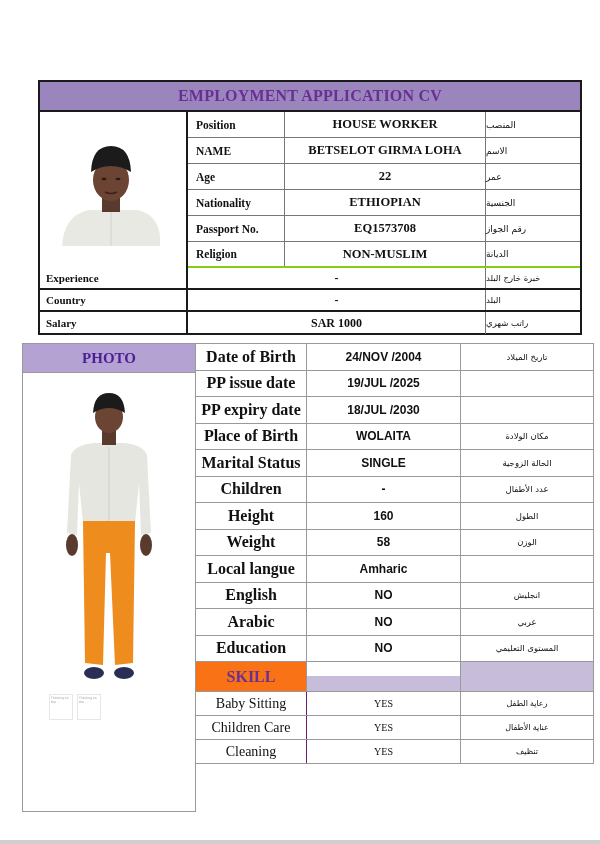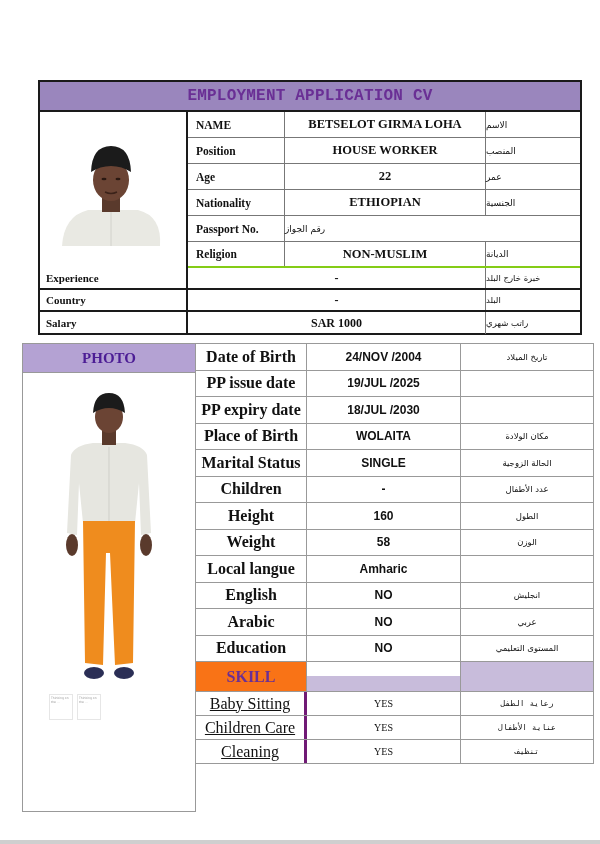--- a/index.html
+++ b/index.html
@@ -8,21 +8,21 @@
 
     
     .top-wrap {
       position: absolute; left: 38px; top: 80px; width: 544px; height: 255px;
       border: 2px solid #1a1a1a; background: #fff;
     }
     .top-title {
       position: absolute; left: 0; top: 0; width: 540px; height: 30px;
       background: #9a86bd; border-bottom: 2px solid #1a1a1a;
       display: flex; align-items: center; justify-content: center;
-      font-weight: bold; font-size: 16px; color: #6a2f95; letter-spacing: 0.2px; font-family: Liberation Mono, monospace;
+      font-weight: bold; font-size: 16px; color: #6a2f95; letter-spacing: 0.2px;
     }
     .top-photo {
       position: absolute; left: 0; top: 30px; width: 148px; height: 156px;
       border-right: 2px solid #1a1a1a; background: #fff;
     }
     .top-grid {
       position: absolute; left: 148px; top: 30px; width: 392px;
     }
     .trow { display: flex; height: 26px; border-bottom: 1px solid #777; }
     .trow .c-lbl { width: 97px; border-right: 1px solid #777; font-weight: bold; font-size: 11.5px; padding-left: 8px; display: flex; align-items: center; }
@@ -57,23 +57,23 @@
     .drow .d-val { width: 154px; border-right: 1px solid #999; font-weight: bold; font-size: 12px; font-family: "Liberation Sans", sans-serif; display: flex; align-items: center; justify-content: center; }
     .drow .d-ar { flex: 1; font-size: 8.5px; display: flex; align-items: center; justify-content: center; font-family: "DejaVu Sans", sans-serif; direction: rtl; }
 
     .skill-head { display: flex; height: 30px; border-bottom: 1px solid #999; }
     .skill-head .s-title { width: 111px; border-right: 1px solid #999; background: #f97316; font-weight: bold; font-size: 16px; color: #6a2f95; display: flex; align-items: center; justify-content: center; }
     .skill-head .s-mid { width: 154px; border-right: 1px solid #999; background: #fff; position: relative; }
     .skill-head .s-mid::after { content: ""; position: absolute; left: 0; right: 0; bottom: 0; height: 15px; background: #c8bcdb; }
     .skill-head .s-right { flex: 1; background: #c8bcdb; }
 
     .srow { display: flex; height: 24px; border-bottom: 1px solid #999; }
-    .srow .s-lbl { width: 111px; border-right: 3px solid #701a75; font-size: 16px; display: flex; align-items: center; justify-content: center; text-decoration: underline; }
+    .srow .s-lbl { width: 111px; border-right: 1px solid #701a75; font-size: 14px; display: flex; align-items: center; justify-content: center; }
     .srow .s-val { width: 154px; border-right: 1px solid #999; font-size: 10px; display: flex; align-items: center; justify-content: center; }
-    .srow .s-ar { flex: 1; font-size: 8px; display: flex; align-items: center; justify-content: center; font-family: Liberation Mono, monospace; direction: rtl; }
+    .srow .s-ar { flex: 1; font-size: 8px; display: flex; align-items: center; justify-content: center; font-family: Liberation Serif, serif; direction: rtl; }
 
     .page-line { position: absolute; left: 0; top: 840px; width: 600px; height: 4px; background: #cfcfcf; }
 
     
     svg { display: block; }
     .thumbs { position: absolute; left: 28px; top: 352px; display: flex; gap: 4px; }
     .thumb { width: 24px; height: 26px; border: 1px solid #e6e6e6; font-size: 3px; color: #999; padding: 1px; font-family: "DejaVu Sans", sans-serif; }
   </style>
 </head>
 <body>
@@ -94,41 +94,42 @@
       <path d="M51 60 Q52 34 71 34 Q90 34 91 60 Q82 54 71 54 Q60 54 51 60 Z" fill="#1b1b1b"></path>
 
       <ellipse cx="64" cy="67" rx="2.5" ry="1.3" fill="#2a1812"></ellipse>
       <ellipse cx="78" cy="67" rx="2.5" ry="1.3" fill="#2a1812"></ellipse>
       <path d="M65 80 Q71 83 77 80" stroke="#3b2219" stroke-width="1.4" fill="none"></path>
     </svg>
   </div>
 
   <div class="top-grid">
     <div class="trow">
+      <div class="c-lbl">Position</div>
+      <div class="c-val">HOUSE WORKER</div>
+      <div class="c-ar">المنصب</div>
+    </div>
+    <div class="trow">
       <div class="c-lbl">NAME</div>
       <div class="c-val">BETSELOT GIRMA LOHA</div>
       <div class="c-ar">الاسم</div>
     </div>
     <div class="trow">
-      <div class="c-lbl">Position</div>
-      <div class="c-val">HOUSE WORKER</div>
-      <div class="c-ar">المنصب</div>
-    </div>
-    <div class="trow">
       <div class="c-lbl">Age</div>
       <div class="c-val">22</div>
       <div class="c-ar">عمر</div>
     </div>
     <div class="trow">
       <div class="c-lbl">Nationality</div>
       <div class="c-val">ETHIOPIAN</div>
       <div class="c-ar">الجنسية</div>
     </div>
     <div class="trow">
       <div class="c-lbl">Passport No.</div>
+      <div class="c-val">EQ1573708</div>
       <div class="c-ar">رقم الجواز</div>
     </div>
     <div class="trow last">
       <div class="c-lbl">Religion</div>
       <div class="c-val">NON-MUSLIM</div>
       <div class="c-ar">الديانة</div>
     </div>
   </div>
 
   <div class="wide-rows">

